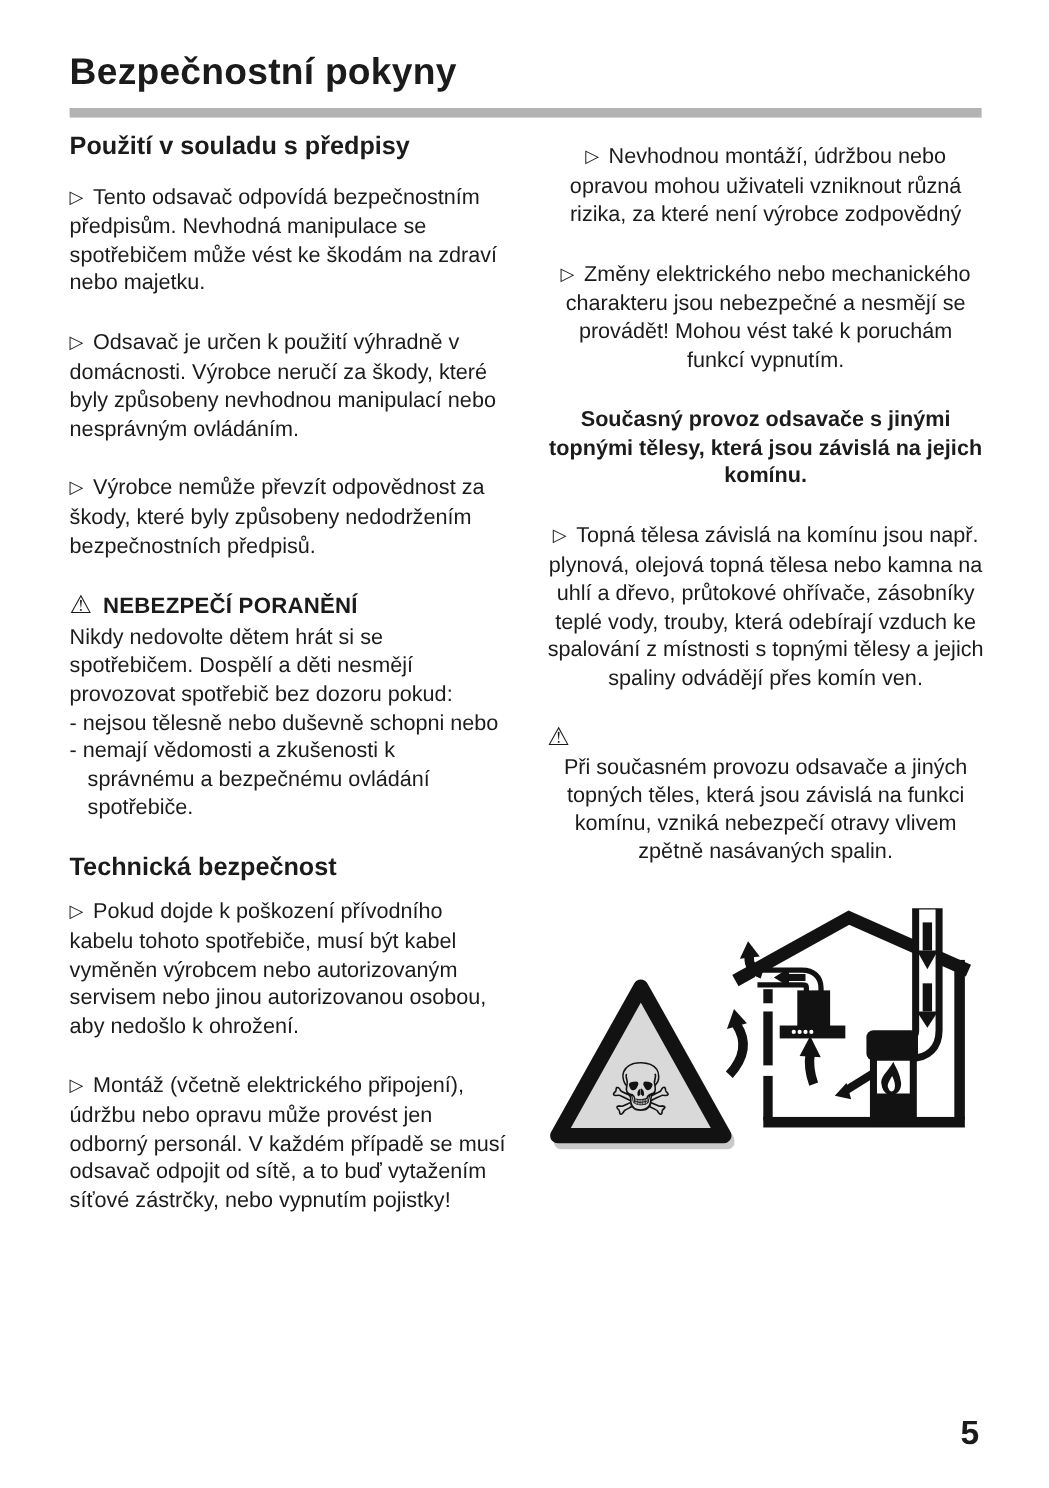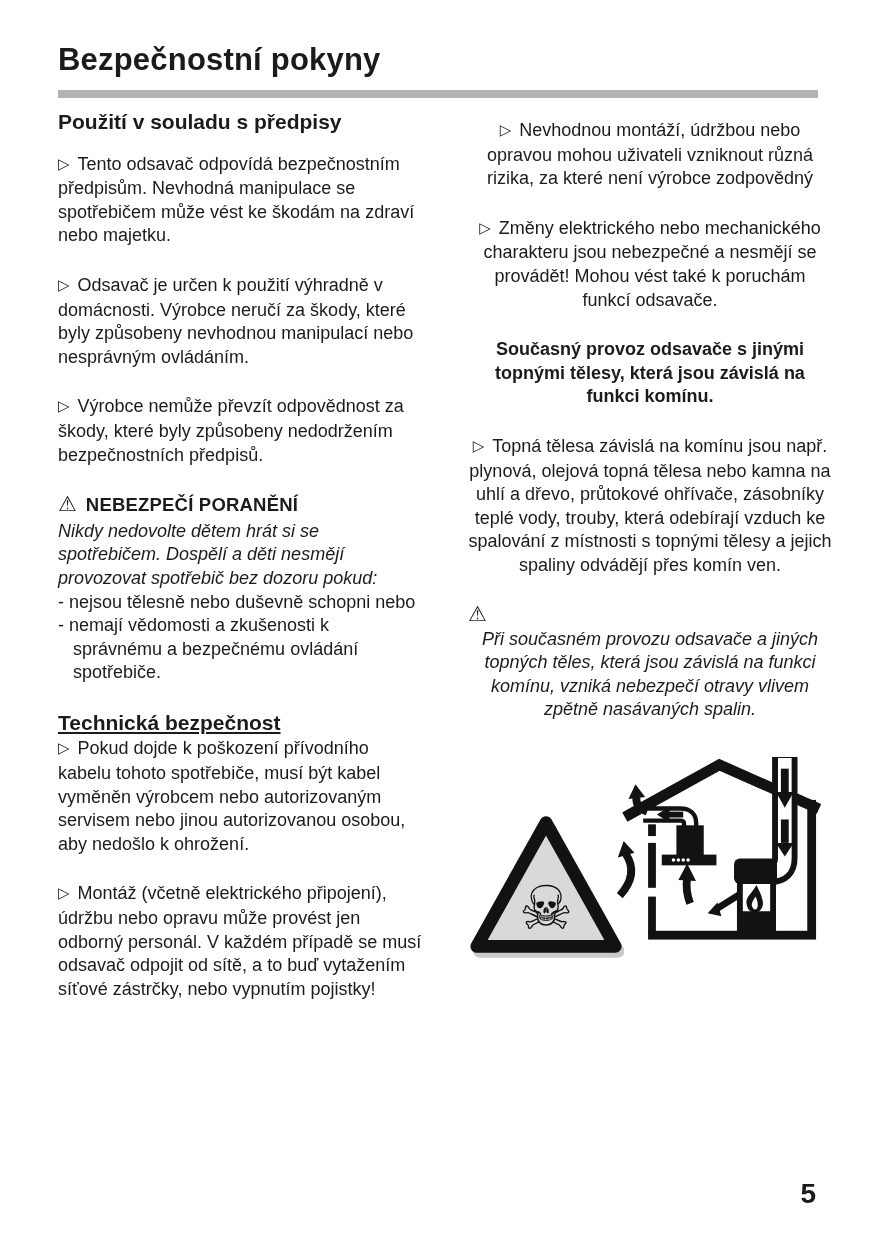--- a/index.html
+++ b/index.html
@@ -13,47 +13,47 @@
     overflow: hidden;
   }
   .page { padding: 42px 0 0 58px; width: 862px; }
 
   h1.title {
     font-size: 31px; font-weight: bold;
     margin: 0 0 12px 0; letter-spacing: 0.2px;
   }
   .rule { width: 760px; height: 8px; background: #b3b3b3; margin: 0 0 12px 0; }
 
-  .cols { display: flex; gap: 46px; }
+  .cols { display: flex; gap: 34px; }
   .col {
     flex: 0 0 364px; width: 364px;
     font-size: 18px; line-height: 23.6px;
   }
   .col.right { padding-top: 9px; text-align: center; }
 
   h2.subhead { font-size: 21px; font-weight: bold; margin: 0 0 19px 0; }
-  h2.subhead.tight { margin: 6px 0 3px 0; text-decoration: underline; }
+  h2.subhead.tight { margin: 6px 0 14px 0; }
 
   p.para { margin: 0 0 26px 0; }
   p.para.last { margin-bottom: 4px; }
   p.bold { font-weight: bold; }
 
   .bullet {
     font-family: "DejaVu Sans", sans-serif;
     font-size: 15px; padding-right: 8px; position: relative; top: -1px;
   }
 
   .warn { margin: 2px 0 26px 0; }
   .warn-head { display: flex; align-items: center; margin: 0 0 3px 0; }
   .warn-icon {
     font-family: "DejaVu Sans", sans-serif;
     font-size: 21px; line-height: 21px; margin-right: 9px;
   }
   .warn-title { font-weight: bold; font-size: 18.5px; letter-spacing: 0.2px; }
-  .warn-intro { margin: 0; font-style: italic; }
+  .warn-intro { margin: 0; }
   .warn-list { margin: 0; }
   .warn-item { padding-left: 15px; text-indent: -15px; }
   .dash { padding-right: 5px; }
 
   .illu {
     width: 402px; margin-top: 10px;
     display: flex; align-items: flex-end;
   }
   .illu .poison { margin-bottom: 10px; flex: 0 0 auto; }
   .illu .house  { margin-left: -14px; flex: 0 0 auto; }
@@ -100,23 +100,23 @@
 
       <p class="para"><span class="bullet">▷</span><span>Pokud dojde k poškození přívodního kabelu tohoto spotřebiče, musí být kabel vyměněn výrobcem nebo autorizovaným servisem nebo jinou autorizovanou osobou, aby nedošlo k ohrožení.</span></p>
 
       <p class="para last"><span class="bullet">▷</span><span>Montáž (včetně elektrického připojení), údržbu nebo opravu může provést jen odborný personál. V každém případě se musí odsavač odpojit od sítě, a to buď vytažením síťové zástrčky, nebo vypnutím pojistky!</span></p>
     </div>
 
     <div class="col right">
 
       <p class="para"><span class="bullet">▷</span><span>Nevhodnou montáží, údržbou nebo opravou mohou uživateli vzniknout různá rizika, za které není výrobce zodpovědný</span></p>
 
-      <p class="para"><span class="bullet">▷</span><span>Změny elektrického nebo mechanického charakteru jsou nebezpečné a nesmějí se provádět! Mohou vést také k poruchám funkcí odsavače.</span></p>
+      <p class="para"><span class="bullet">▷</span><span>Změny elektrického nebo mechanického charakteru jsou nebezpečné a nesmějí se provádět! Mohou vést také k poruchám funkcí vypnutím.</span></p>
 
-      <p class="para bold">Současný provoz odsavače s jinými topnými tělesy, která jsou závislá na funkci komínu.</p>
+      <p class="para bold">Současný provoz odsavače s jinými topnými tělesy, která jsou závislá na jejich komínu.</p>
 
       <p class="para"><span class="bullet">▷</span><span>Topná tělesa závislá na komínu jsou např. plynová, olejová topná tělesa nebo kamna na uhlí a dřevo, průtokové ohřívače, zásobníky teplé vody, trouby, která odebírají vzduch ke spalování z místnosti s topnými tělesy a jejich spaliny odvádějí přes komín ven.</span></p>
 
       <div class="warn">
         <div class="warn-head">
           <span class="warn-icon">⚠</span>
         </div>
         <p class="warn-intro">Při současném provozu odsavače a jiných topných těles, která jsou závislá na funkci komínu, vzniká nebezpečí otravy vlivem zpětně nasávaných spalin.</p>
       </div>
 

